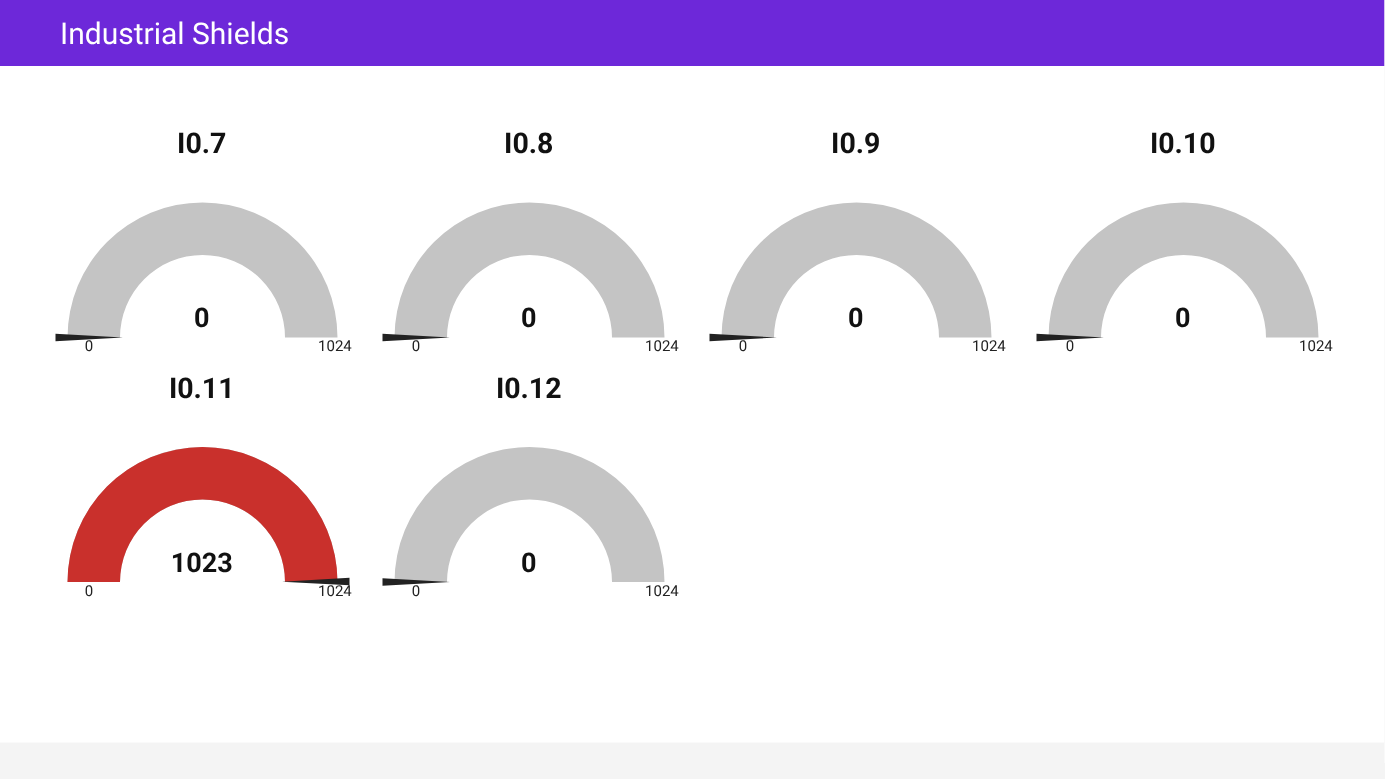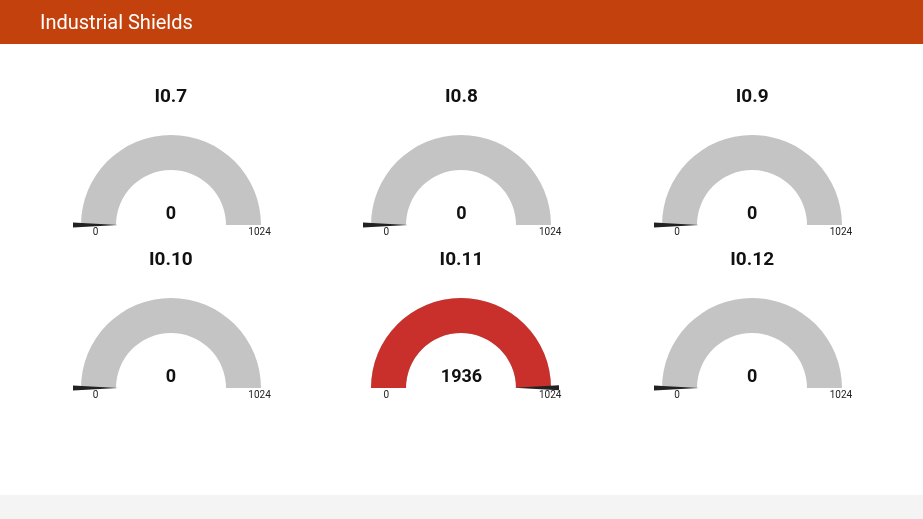--- a/index.html
+++ b/index.html
@@ -4,38 +4,38 @@
 <style>
   * { box-sizing: border-box; margin: 0; padding: 0; }
   body {
     font-family: -apple-system, BlinkMacSystemFont, "Segoe UI", Roboto, "Helvetica Neue", Arial, sans-serif;
     background: #f4f4f4;
     width: 923px;
     height: 519px;
     overflow: hidden;
   }
   .header {
-    background: #c2410c;
+    background: #6d28d9;
     color: #fff;
     padding: 12px 40px;
     font-size: 20px;
     font-weight: 400;
     height: 44px;
     display: flex;
     align-items: center;
   }
   .panel {
     background: #fff;
     margin: 0;
     padding: 40px 30px 20px 30px;
     height: 451px;
   }
   .grid {
     display: grid;
-    grid-template-columns: repeat(3, 1fr);
+    grid-template-columns: repeat(4, 1fr);
     column-gap: 20px;
     row-gap: 30px;
     max-width: 860px;
     margin: 0 auto;
     gap: 12px;
   }
   .gauge-card {
     display: flex;
     flex-direction: column;
     align-items: center;
@@ -137,21 +137,21 @@
     </div>
 
     <div class="gauge-card">
       <div class="gauge-title">I0.11</div>
       <div class="gauge-wrap">
         <svg width="200" height="110" viewBox="0 0 200 110">
           <path class="g-track" fill="#c4c4c4" d="M 10 100.00000000000001 A 90 90 0 0 1 190 99.99999999999997 L 155 99.99999999999999 A 55 55 0 0 0 45 100 Z"></path>
           <path class="g-fill" fill="#c9302c" d="M 10 100.00000000000001 A 90 90 0 0 1 189.99957644286184 99.72388389133302 L 154.9997411595267 99.83126237803684 A 55 55 0 0 0 45 100 Z"></path>
           <polygon class="g-needle" fill="#222222" points="152.99975057190755,99.83739829156278 198.0072086852459,102.19932847175322 197.99186890143105,97.19935200270534"></polygon>
         </svg>
-        <div class="gauge-value">1936</div>
+        <div class="gauge-value">1023</div>
         <div class="gauge-min">0</div>
         <div class="gauge-max">1024</div>
       </div>
     </div>
 
     <div class="gauge-card">
       <div class="gauge-title">I0.12</div>
       <div class="gauge-wrap">
         <svg width="200" height="110" viewBox="0 0 200 110">
           <path class="g-track" fill="#c4c4c4" d="M 10 100.00000000000001 A 90 90 0 0 1 190 99.99999999999997 L 155 99.99999999999999 A 55 55 0 0 0 45 100 Z"></path>

